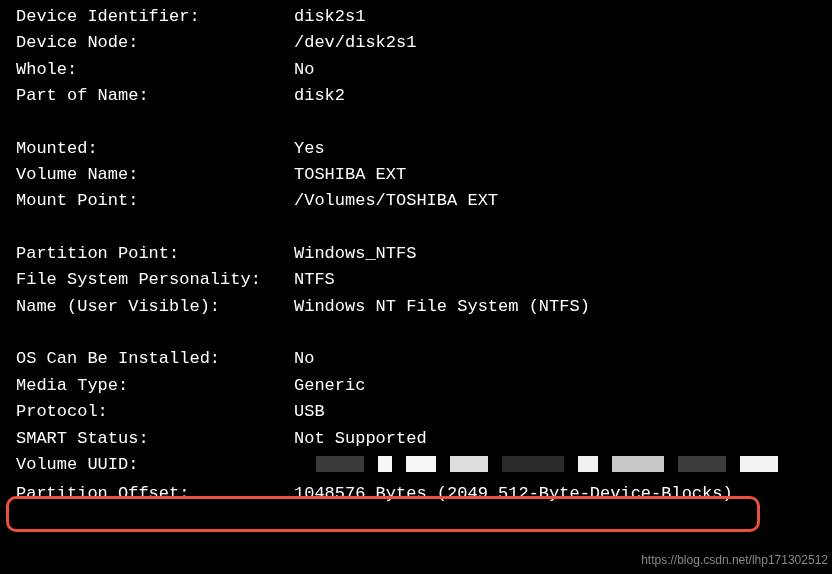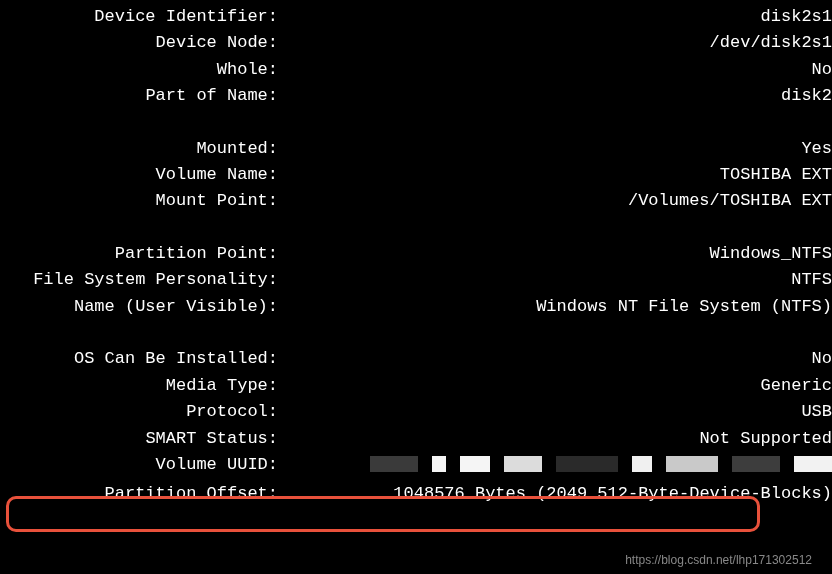--- a/index.html
+++ b/index.html
@@ -13,21 +13,21 @@
       font-family: 'Menlo', 'Monaco', 'Courier New', monospace;
       font-size: 17px;
       line-height: 1.55;
       width: 832px;
       height: 574px;
       overflow: hidden;
       position: relative;
       padding: 4px 0 0 0;
     }
     .terminal {
-      text-align: right;
+      padding-left: 16px;
     }
     .row {
       display: flex;
       white-space: pre;
     }
     .label {
       width: 278px;
       flex-shrink: 0;
     }
     .value {
@@ -54,21 +54,21 @@
       padding-left: 22px;
       padding-top: 4px;
     }
     .redacted-block {
       display: inline-block;
       height: 16px;
       vertical-align: middle;
     }
     .watermark {
       position: absolute;
-      right: 20px;
+      right: 4px;
       bottom: 4px;
       font-size: 12px;
       color: #888;
       font-family: Arial, sans-serif;
       z-index: 3;
     }
   </style>
 </head>
 <body>
 

